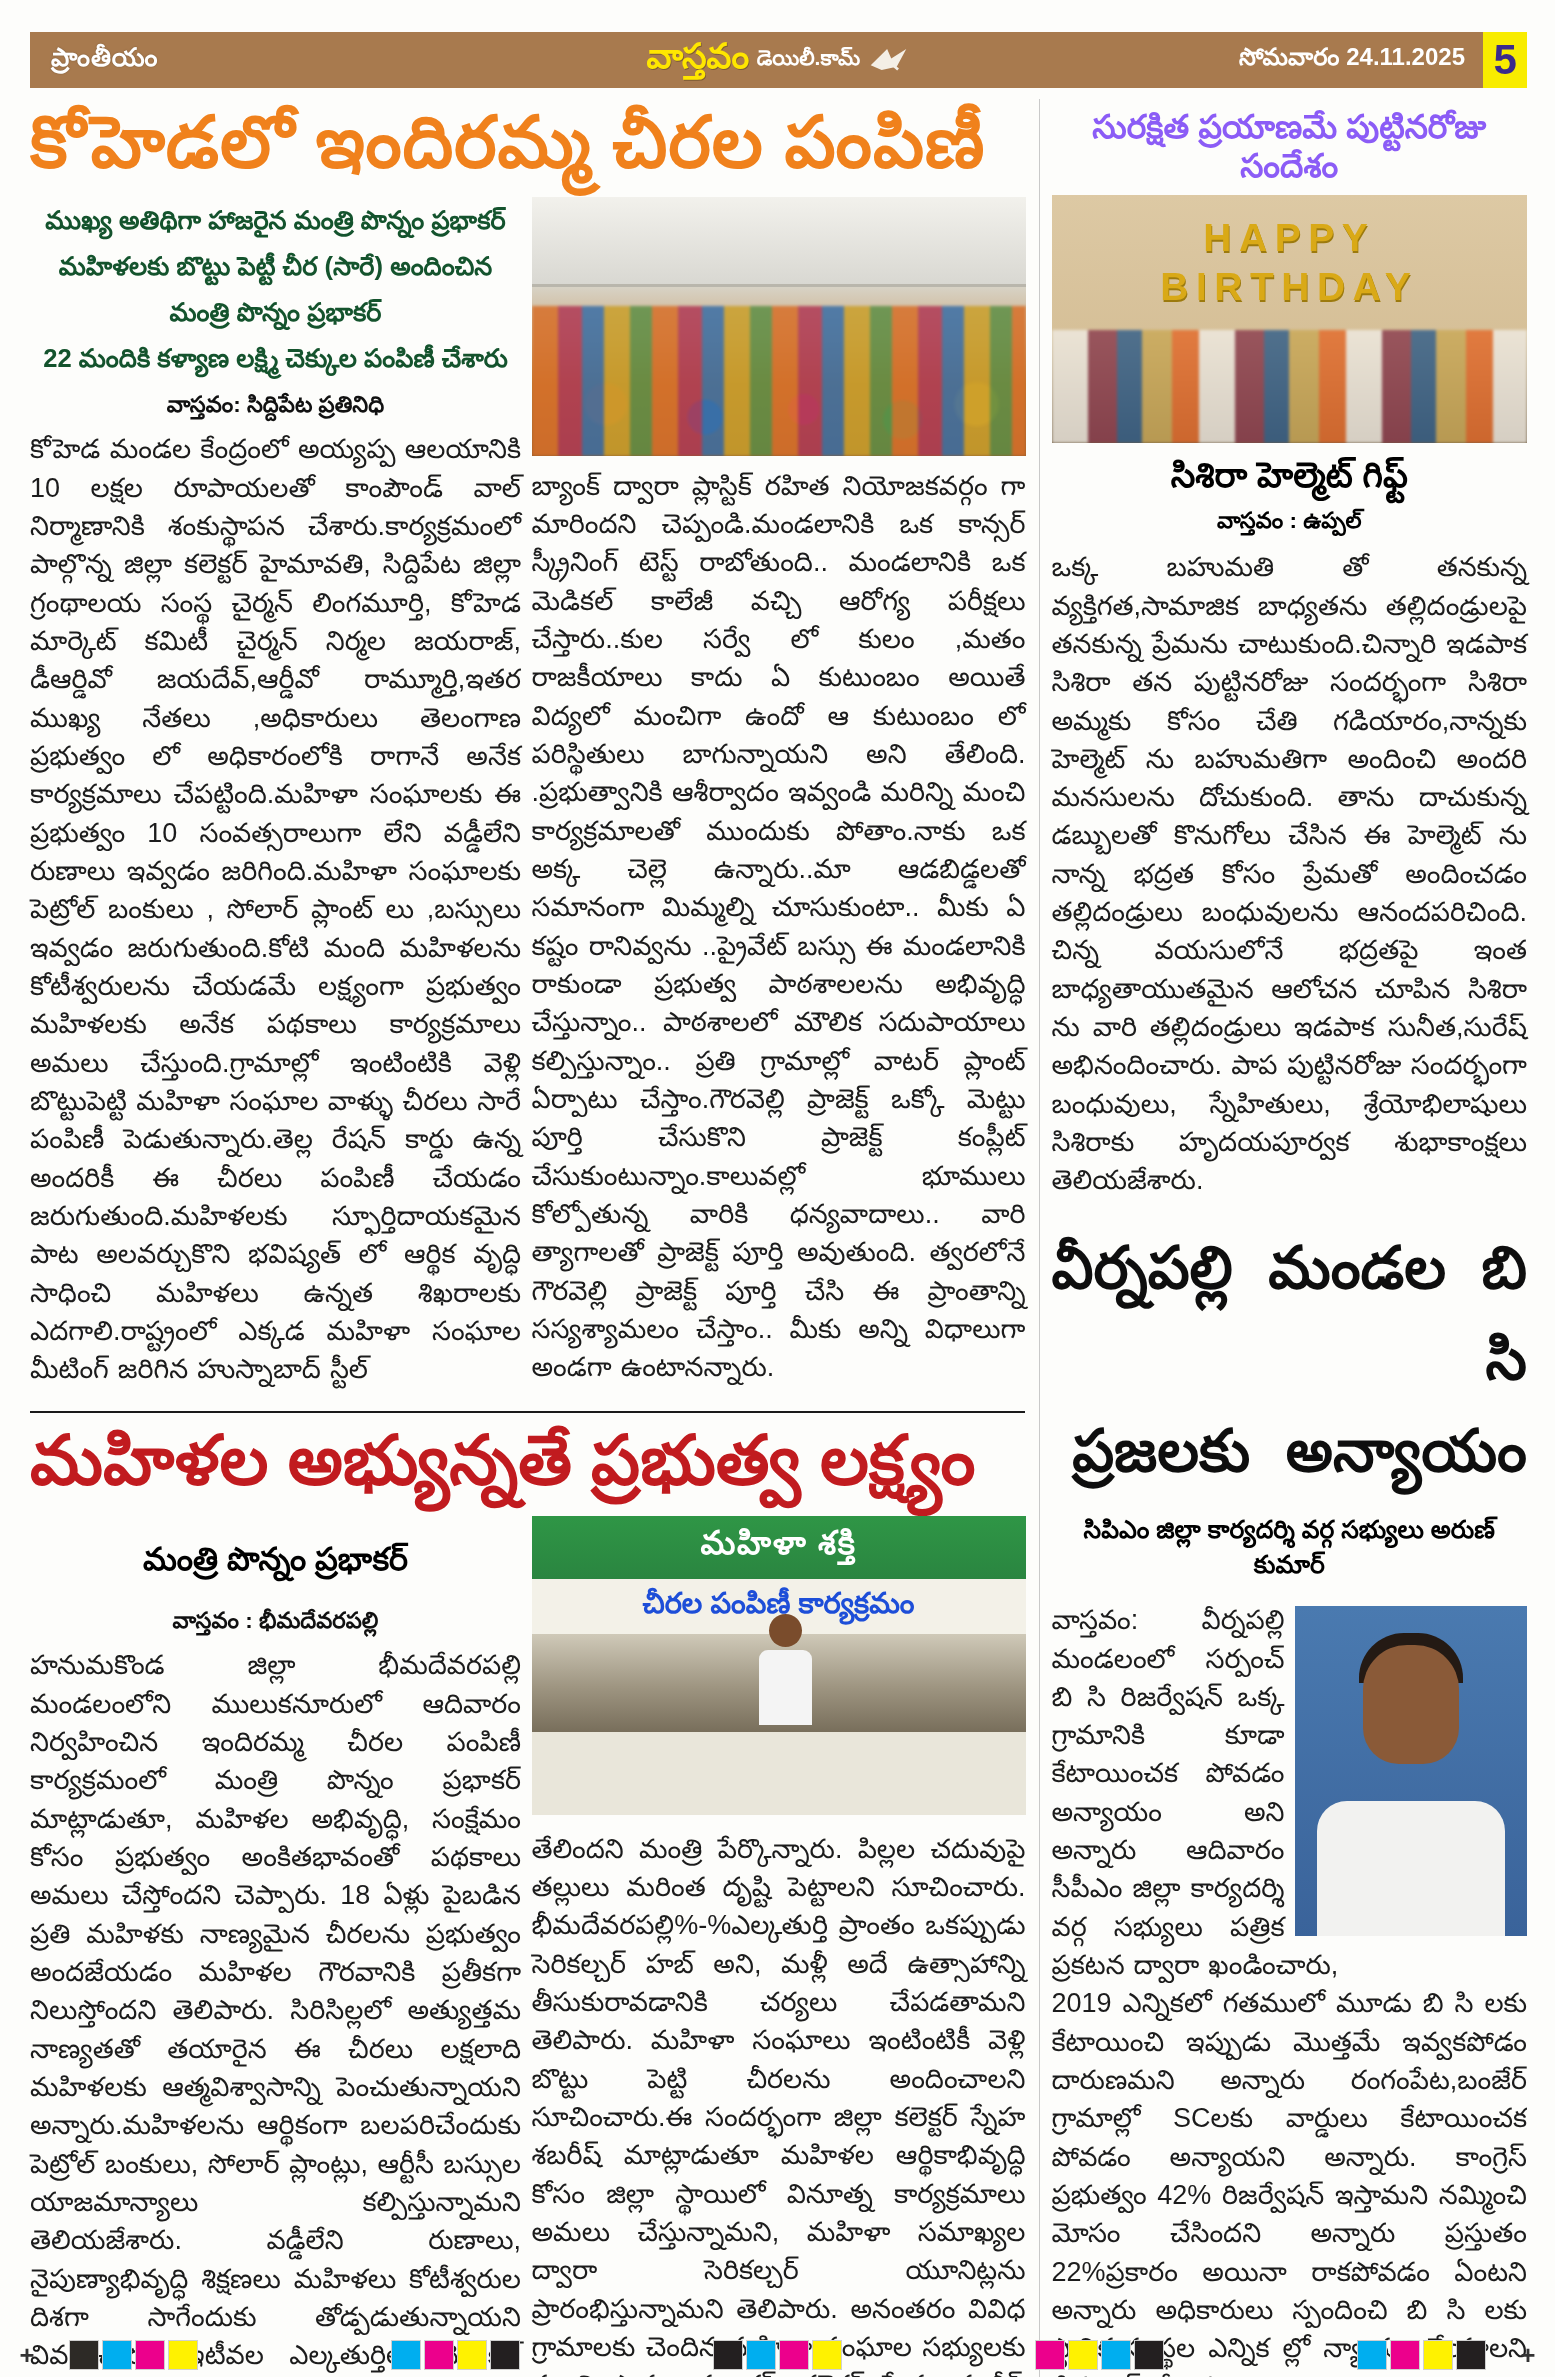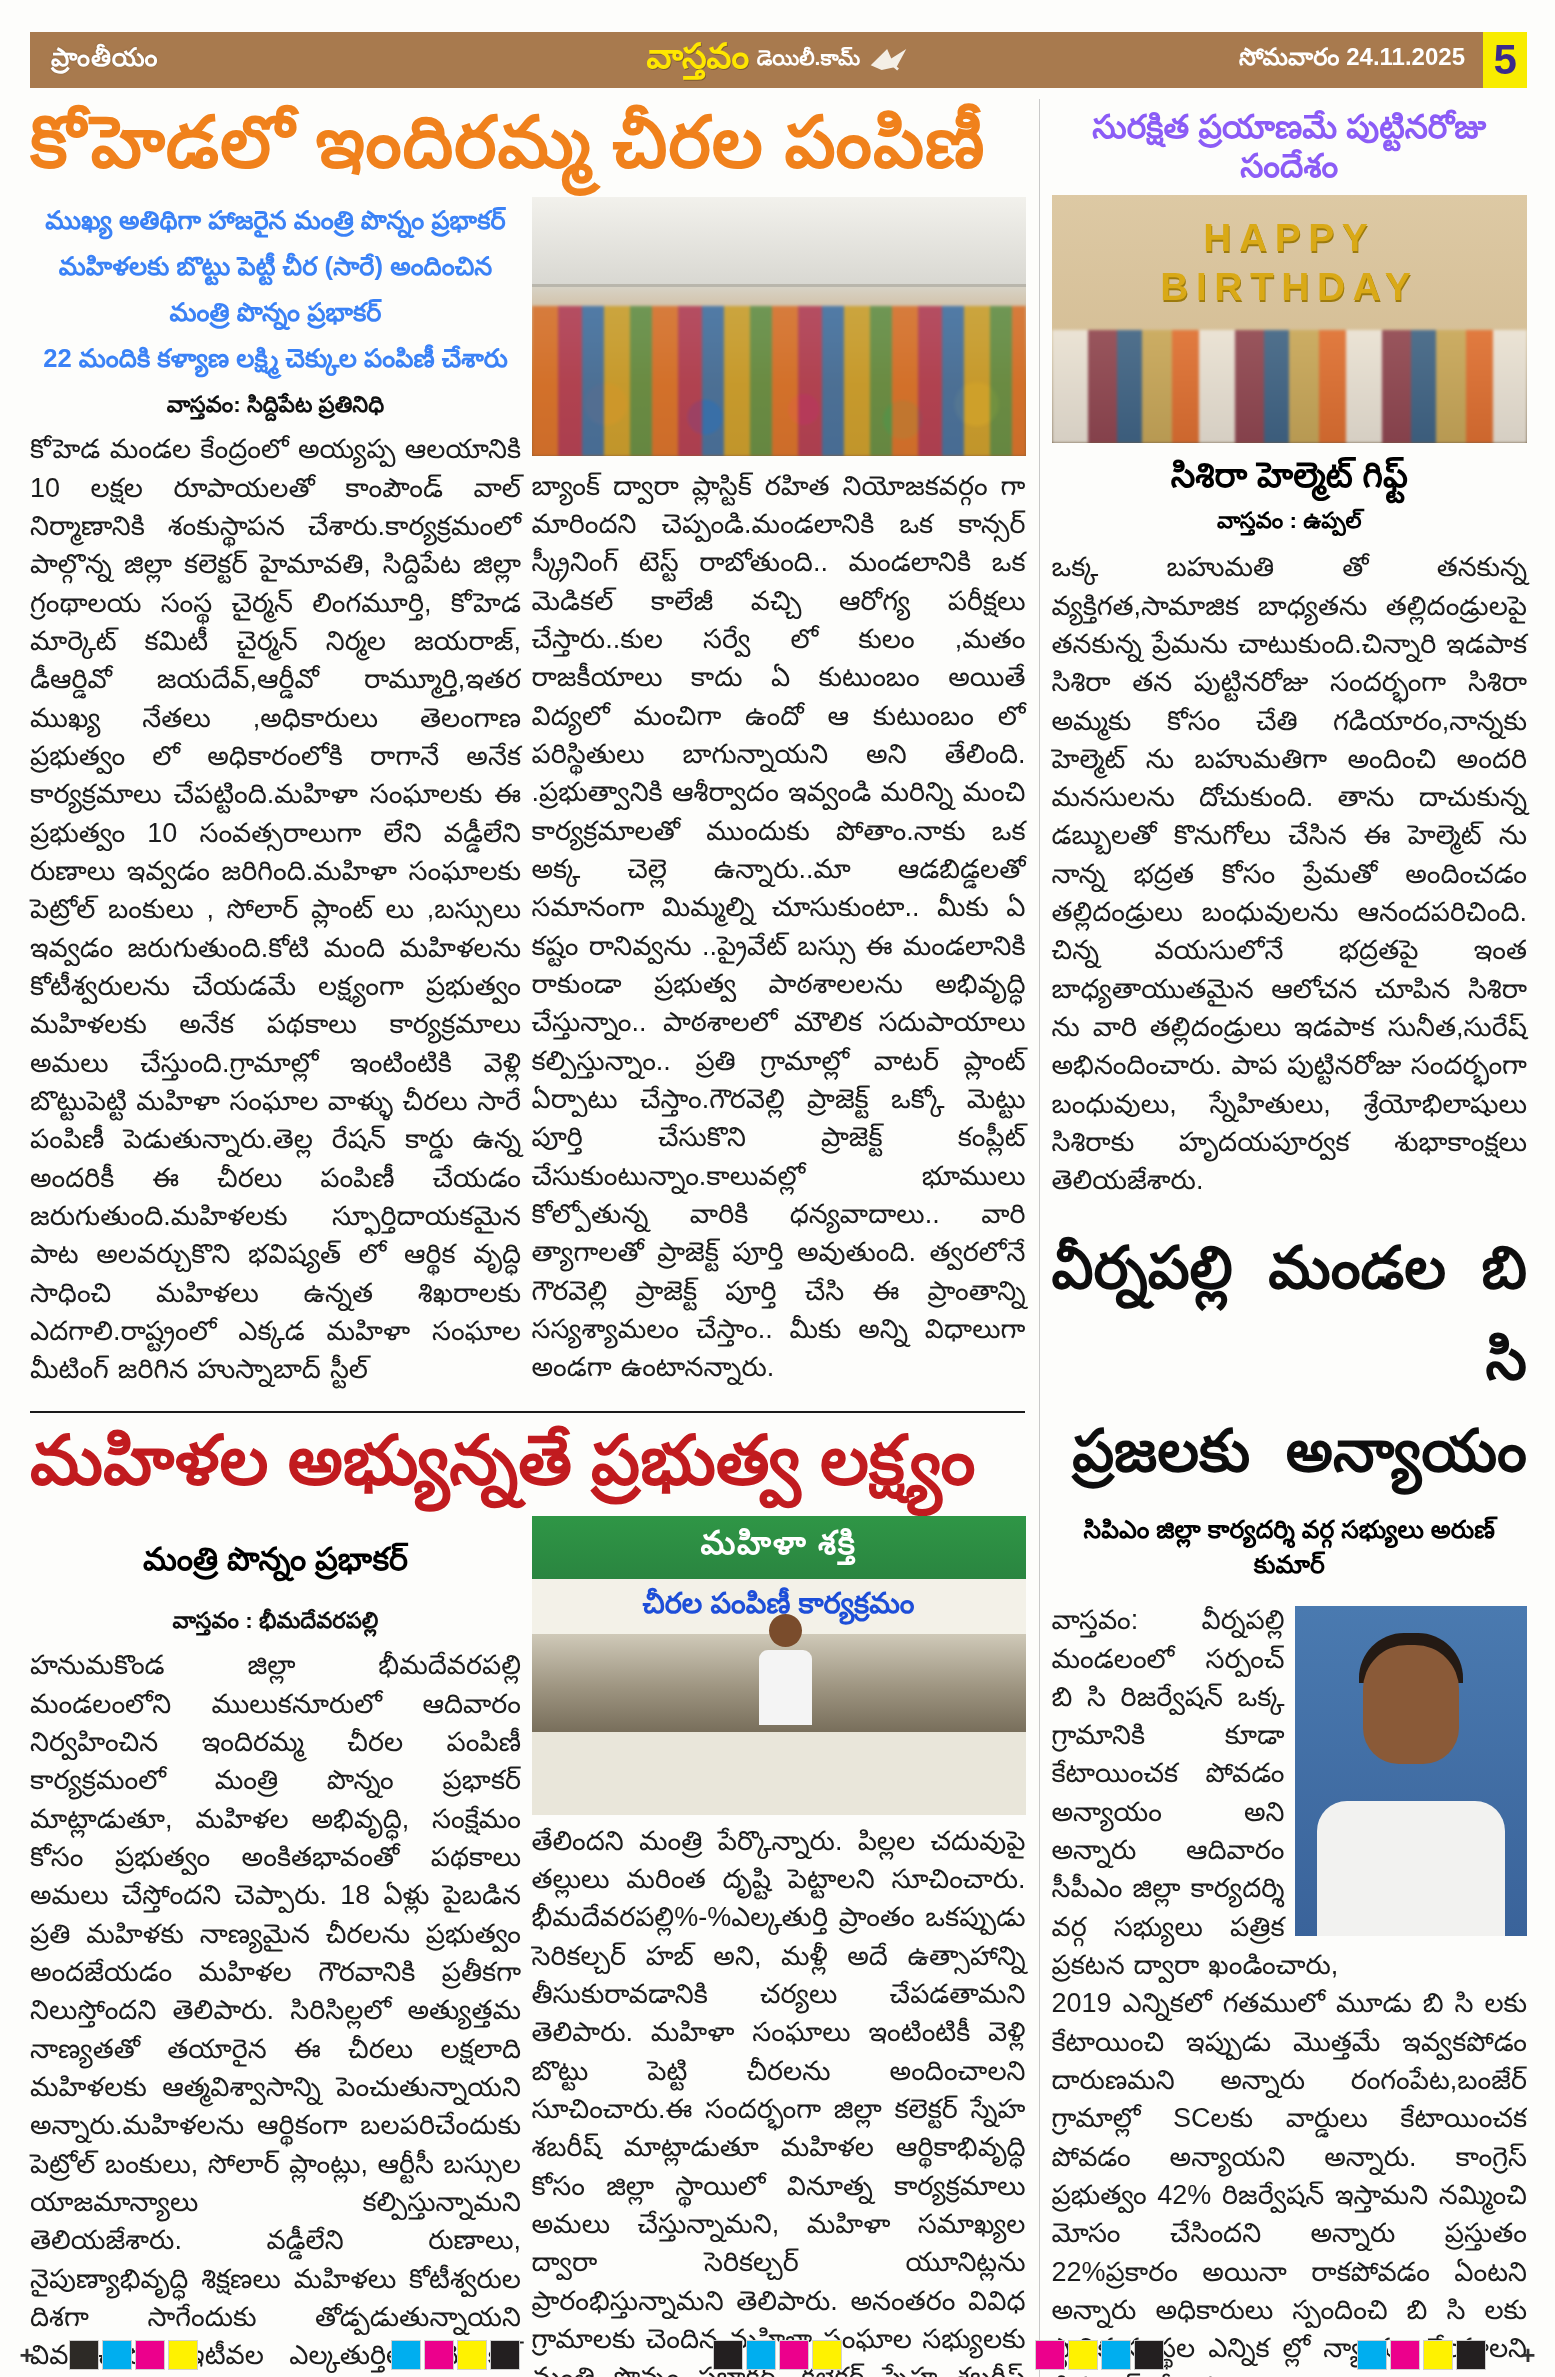--- a/index.html
+++ b/index.html
@@ -31,21 +31,21 @@
   .hl-orange { color:#f0811c; font-size:72px; font-weight:800; line-height:1.05;
     letter-spacing:0.8px; margin:6px 0 16.6px 0; white-space:nowrap; }
   .hl-red { color:#c11b1f; font-size:69px; font-weight:800; line-height:1.05;
     margin:12px 0 18px 0; white-space:nowrap; }
   .sep { border:none; border-top:2.3px solid #1a1a1a; margin:22.6px 0 6px 0; }
 
   .row { display:flex; gap:10.5px; }
   .colA { width:491px; flex:none; }
   .colB { width:494px; flex:none; }
 
-  .subhead { font-size:25.6px; font-weight:bold; color:#3b82f6; text-align:center; line-height:1.8; }
+  .subhead { font-size:25.6px; font-weight:bold; color:#14532d; text-align:center; line-height:1.8; }
   .dateline { font-size:22.6px; font-weight:bold; color:#111; text-align:center; margin:10.5px 0 7.5px 0; }
   .bodytxt { font-size:27px; color:#1c1c1c; text-align:justify; line-height:1.42; word-spacing:1.5px; }
 
   .minister-sub { font-size:32px; font-weight:bold; text-align:center; margin:25.6px 0 22.6px 0; }
 
   
   .photo { position:relative; overflow:hidden; }
   .ph-crowd { width:494px; height:259px; margin-bottom:10.5px;
     background:
       radial-gradient(circle at 15% 80%, #e06a1f 0 4%, transparent 5%),
@@ -54,21 +54,21 @@
       radial-gradient(circle at 75% 86%, #3f9a4d 0 4%, transparent 5%),
       radial-gradient(circle at 90% 80%, #e5a020 0 4%, transparent 5%),
       linear-gradient(180deg,#e8e6df 0%, #d8d4c8 34%, #caa87c 55%, #b5772f 72%, #8f5a2a 100%);
   }
   .ph-crowd .roof { position:absolute; top:0; left:0; right:0; height:90px;
     background:linear-gradient(180deg,#f2f1ec,#d9d8d2); border-bottom:3px solid #b9b6ac; }
   .ph-crowd .people { position:absolute; bottom:0; left:0; right:0; height:150px;
     background:repeating-linear-gradient(90deg,#d8702a 0 25.6px,#b03a56 25.6px 50px,#3b6fa6 50px 72px,#caa02c 72px 98px,#5e8f46 98px 120px);
     filter:blur(1.5px); opacity:.85; }
 
-  .ph-stage { width:494px; height:299px; margin-bottom:7px; background:#d8d3c6; }
+  .ph-stage { width:494px; height:299px; margin-bottom:15px; background:#d8d3c6; }
   .ph-stage .ban-green { position:absolute; top:0; left:0; right:0; height:63px;
     background:linear-gradient(180deg,#2f9646,#2a8540); color:#fff; font-size:33px; font-weight:bold;
     display:flex; align-items:center; justify-content:center; letter-spacing:1.5px; }
   .ph-stage .ban-white { position:absolute; top:63px; left:0; right:0; height:56px; background:#f3f1e8;
     color:#1d4ed8; font-size:29px; font-weight:bold; display:flex; align-items:center; justify-content:center; }
   .ph-stage .stage-people { position:absolute; bottom:0; left:0; right:0; height:181px;
     background:linear-gradient(180deg,#cfc9b8 0%,#9d9480 30%,#6f6552 60%,#4a4337 100%); }
   .ph-stage .cloth { position:absolute; bottom:0; left:0; right:0; height:83px; background:#e9e6da; }
   .ph-stage .man { position:absolute; left:46%; top:98px; width:53px; height:113px; }
   .ph-stage .man .head { width:33px; height:33px; border-radius:50%; background:#7a4c2c; margin:0 auto; }

